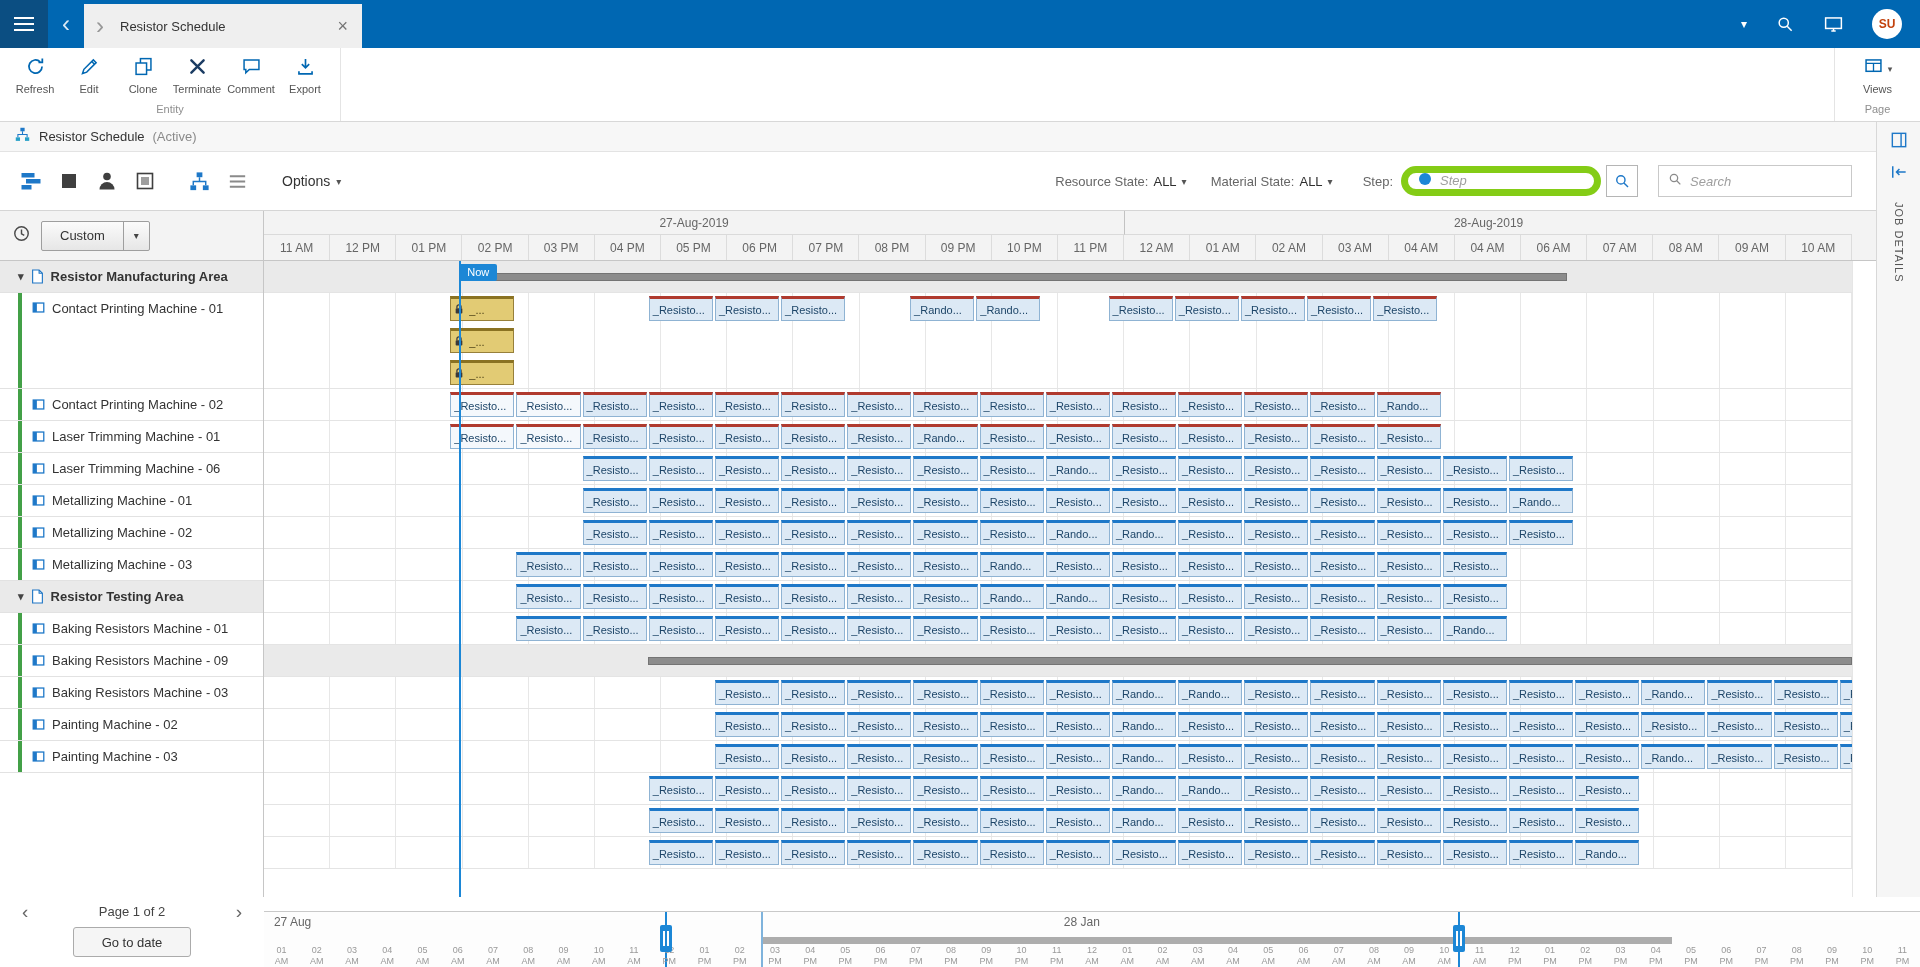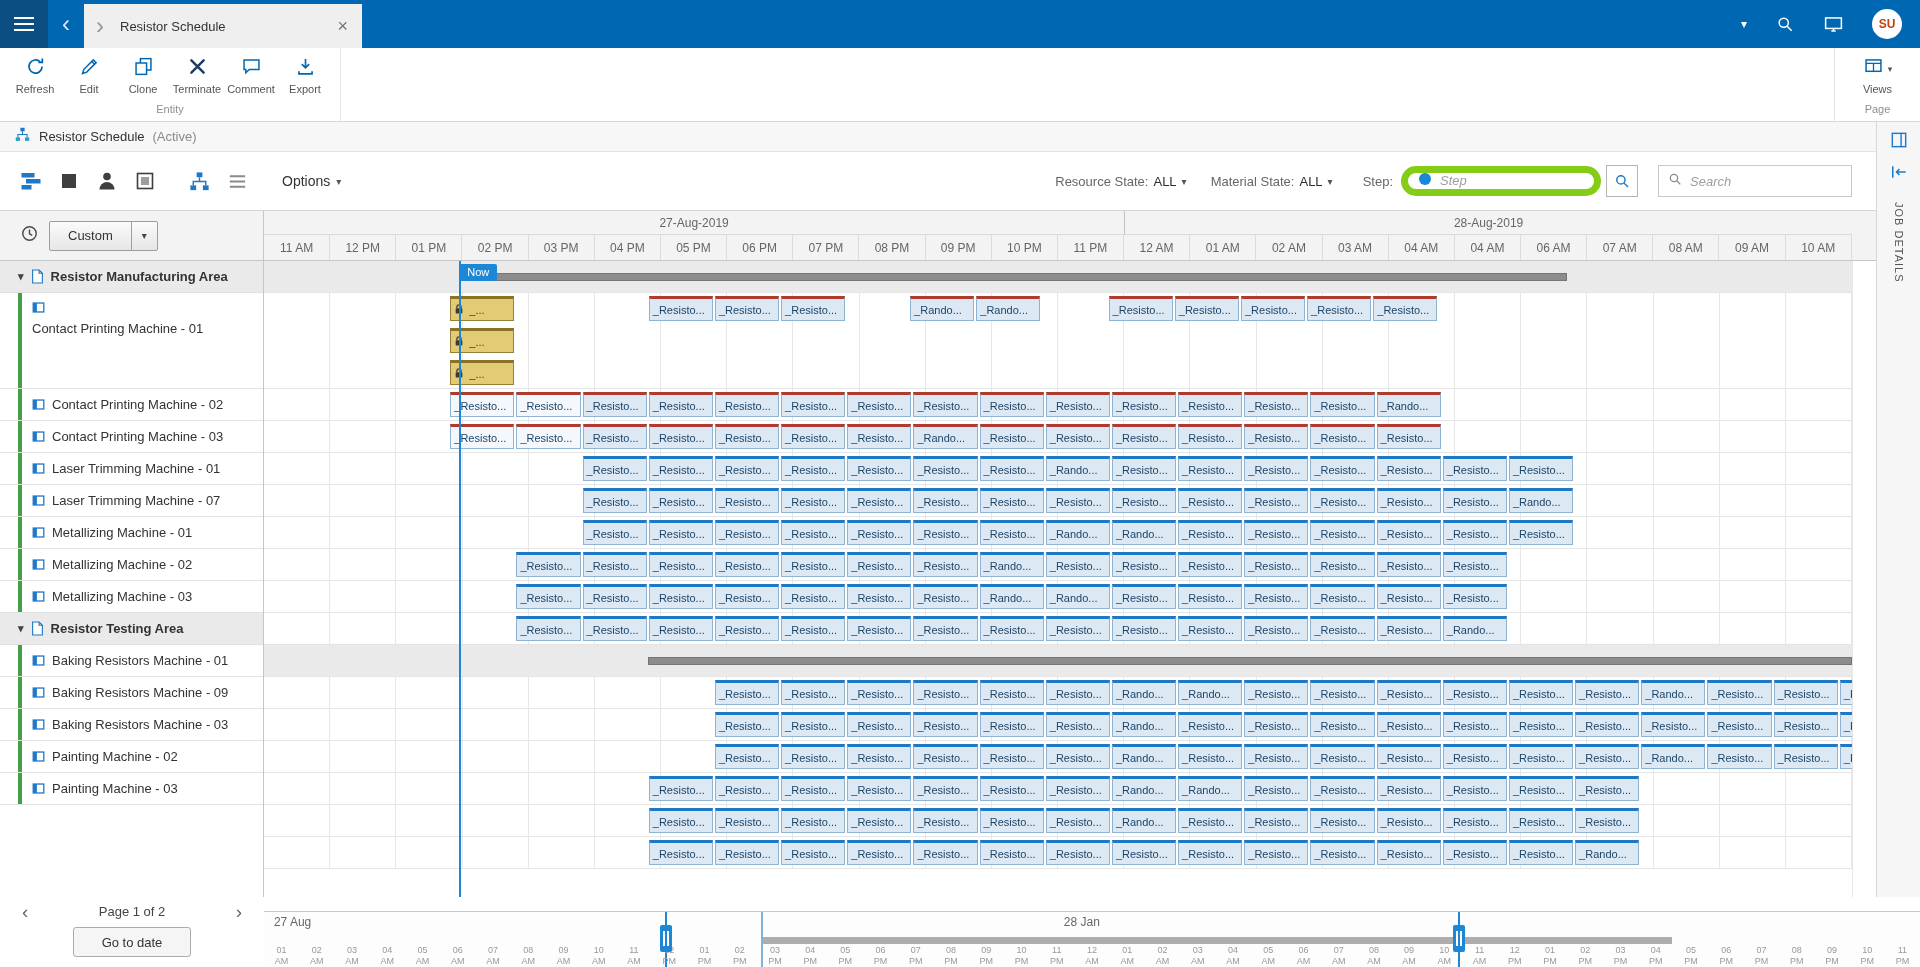--- a/index.html
+++ b/index.html
@@ -59,39 +59,39 @@
   input { border:none; outline:none; background:transparent; font-family:inherit; }
   .step-pill input { flex:1; font-size:13px; min-width:0; }
   .step-search { width:32px; height:32px; border:1px solid #B5B5B5; background:#fff; display:flex; align-items:center; justify-content:center; margin-left:5px; cursor:pointer; }
   .searchbox { width:194px; height:32px; border:1px solid #C9C9C9; background:#fff; display:flex; align-items:center; padding:0 8px; gap:7px; margin-left:20px; }
   .searchbox input { flex:1; font-size:13px; min-width:0; }
   input::placeholder { font-style:italic; color:#9E9E9E; }
 
   
   .gantt { height:687px; border-top:1px solid #D5D5D5; display:flex; flex-direction:column; }
   .gantt-header { display:flex; height:50px; flex:0 0 auto; }
-  .panel-header { width:264px; background:#F3F3F3; border-right:1px solid #C6C6C6; border-bottom:1px solid #C6C6C6; display:flex; align-items:center; padding-left:20px; gap:10px; flex:0 0 auto; }
+  .panel-header { width:264px; background:#F3F3F3; border-right:1px solid #C6C6C6; border-bottom:1px solid #C6C6C6; display:flex; align-items:center; padding-left:12px; gap:10px; flex:0 0 auto; }
   .custom-btn { display:flex; height:30px; border:1px solid #9E9E9E; border-radius:2px; background:linear-gradient(#FBFBFB,#E6E6E6); cursor:pointer; }
   .custom-btn .txt { padding:0 18px; font-size:13px; display:flex; align-items:center; color:#333; }
   .custom-btn .dd { width:26px; border-left:1px solid #9E9E9E; display:flex; align-items:center; justify-content:center; font-size:10px; color:#444; }
   .chart-header { flex:1; background:#F3F3F3; border-bottom:1px solid #C6C6C6; overflow:hidden; }
   .days-row { display:flex; height:24px; }
   .day-cell { font-size:12px; color:#666; display:flex; align-items:center; justify-content:center; border-bottom:1px solid #DADADA; flex:0 0 auto; }
   .day-sep { border-left:1px solid #C2C2C2; }
   .hours-row { display:flex; height:25px; }
   .hour-cell { font-size:12px; color:#666; display:flex; align-items:center; justify-content:center; border-right:1px solid #DCDCDC; flex:0 0 auto; }
 
   .gantt-body { flex:1; display:flex; position:relative; overflow:hidden; }
   .tree { width:264px; border-right:1px solid #C6C6C6; background:#fff; flex:0 0 auto; }
   .tree-row { position:relative; display:flex; align-items:center; border-bottom:1px solid #E2E2E2; font-size:13px; color:#333; cursor:pointer; }
   .group-row { background:#EAEAEA; height:32px; padding-left:18px; gap:7px; font-weight:bold; }
   .chev-ic { font-size:11px; color:#444; }
   .res-row { height:32px; padding-left:32px; gap:7px; }
   .res-row::before { content:''; position:absolute; left:18px; top:0; bottom:0; width:4px; background:#43A047; }
-  .res-row.tall { align-items:flex-start; padding-top:8px;flex-direction:column; }
+  .res-row.tall { align-items:flex-start; padding-top:8px; }
 
   .chart-wrap { position:relative; width:1588px; background:#fff; overflow:hidden; flex:0 0 auto; }
   .chart-row { position:relative; border-bottom:1px solid #E4E4E4; }
   .group-chart-row { background:#EAEAEA; }
   .summary-bar { position:absolute; top:12px; height:8px; background:#8C8C8C; border:1px solid #747474; }
   .lane { position:relative; height:32px; }
   .bar { position:absolute; top:3px; height:25px; background:#DCE9F5; border:1px solid #8FB3D3; border-top:3px solid #1E78C8; display:flex; align-items:center; overflow:hidden; cursor:pointer; }
   .bar.light { background:#F4F8FC; }
   .bar.locked { background:#E2CB74; border:1px solid #97803A; border-top:3px solid #8A7222; padding-left:3px; gap:2px; }
   .bar-label { font-size:11px; color:#1D4568; white-space:nowrap; overflow:hidden; padding-left:3px; }
@@ -393,39 +393,30 @@
                 </span>
                 <span>Contact Printing Machine - 02</span>
               </div>
               <div class="tree-row res-row" style="height: 32px;">
                 <span style="display:flex">
                   <svg viewBox="0 0 16 16" width="13" height="13">
                     <rect x="1.5" y="2.5" width="13" height="11" fill="#fff" stroke="#1E78C8" stroke-width="1.6"></rect>
                     <rect x="1.5" y="2.5" width="4.5" height="11" fill="#1E78C8"></rect>
                   </svg>
                 </span>
-                <span>Contact Printing Machine - 03</span>
+                <span>Laser Trimming Machine - 01</span>
               </div>
               <div class="tree-row res-row" style="height: 32px;">
                 <span style="display:flex">
                   <svg viewBox="0 0 16 16" width="13" height="13">
                     <rect x="1.5" y="2.5" width="13" height="11" fill="#fff" stroke="#1E78C8" stroke-width="1.6"></rect>
                     <rect x="1.5" y="2.5" width="4.5" height="11" fill="#1E78C8"></rect>
                   </svg>
                 </span>
-                <span>Laser Trimming Machine - 01</span>
-              </div>
-              <div class="tree-row res-row" style="height: 32px;">
-                <span style="display:flex">
-                  <svg viewBox="0 0 16 16" width="13" height="13">
-                    <rect x="1.5" y="2.5" width="13" height="11" fill="#fff" stroke="#1E78C8" stroke-width="1.6"></rect>
-                    <rect x="1.5" y="2.5" width="4.5" height="11" fill="#1E78C8"></rect>
-                  </svg>
-                </span>
-                <span>Laser Trimming Machine - 07</span>
+                <span>Laser Trimming Machine - 06</span>
               </div>
               <div class="tree-row res-row" style="height: 32px;">
                 <span style="display:flex">
                   <svg viewBox="0 0 16 16" width="13" height="13">
                     <rect x="1.5" y="2.5" width="13" height="11" fill="#fff" stroke="#1E78C8" stroke-width="1.6"></rect>
                     <rect x="1.5" y="2.5" width="4.5" height="11" fill="#1E78C8"></rect>
                   </svg>
                 </span>
                 <span>Metallizing Machine - 01</span>
               </div>

